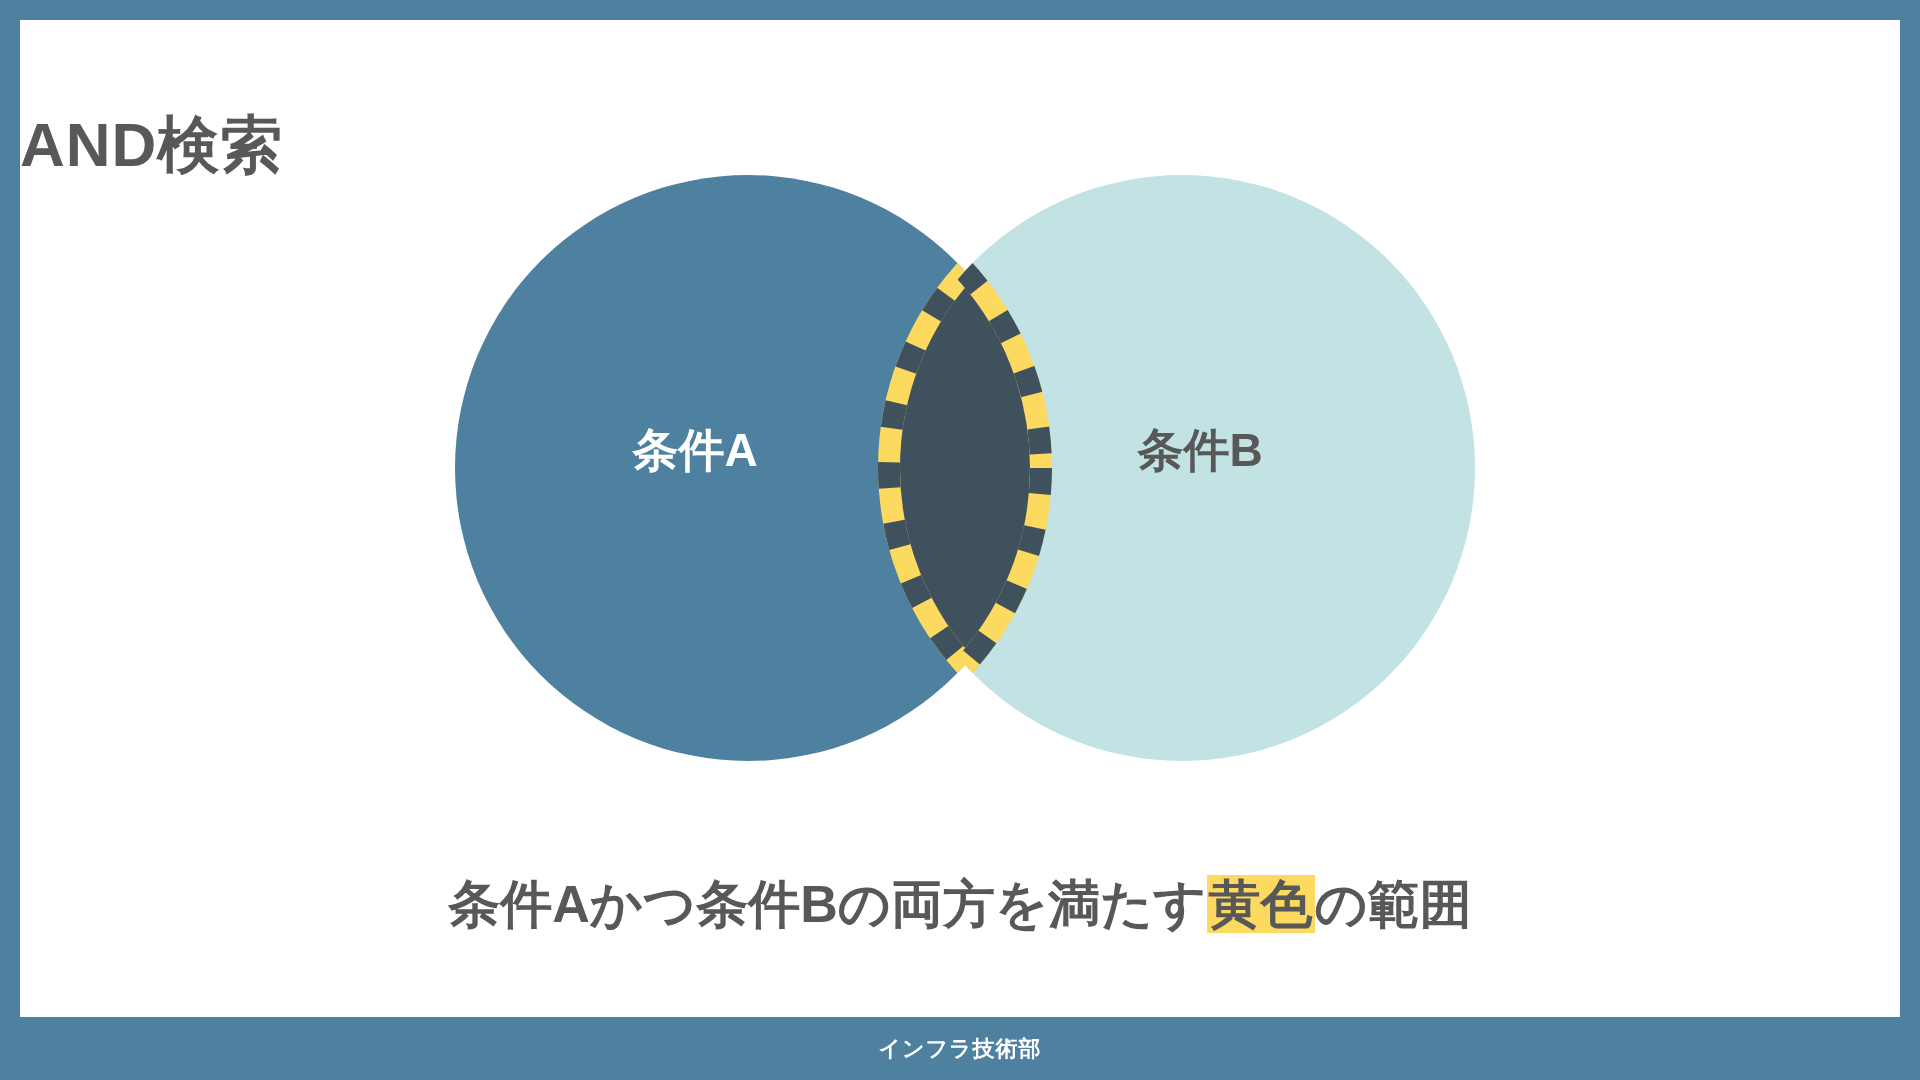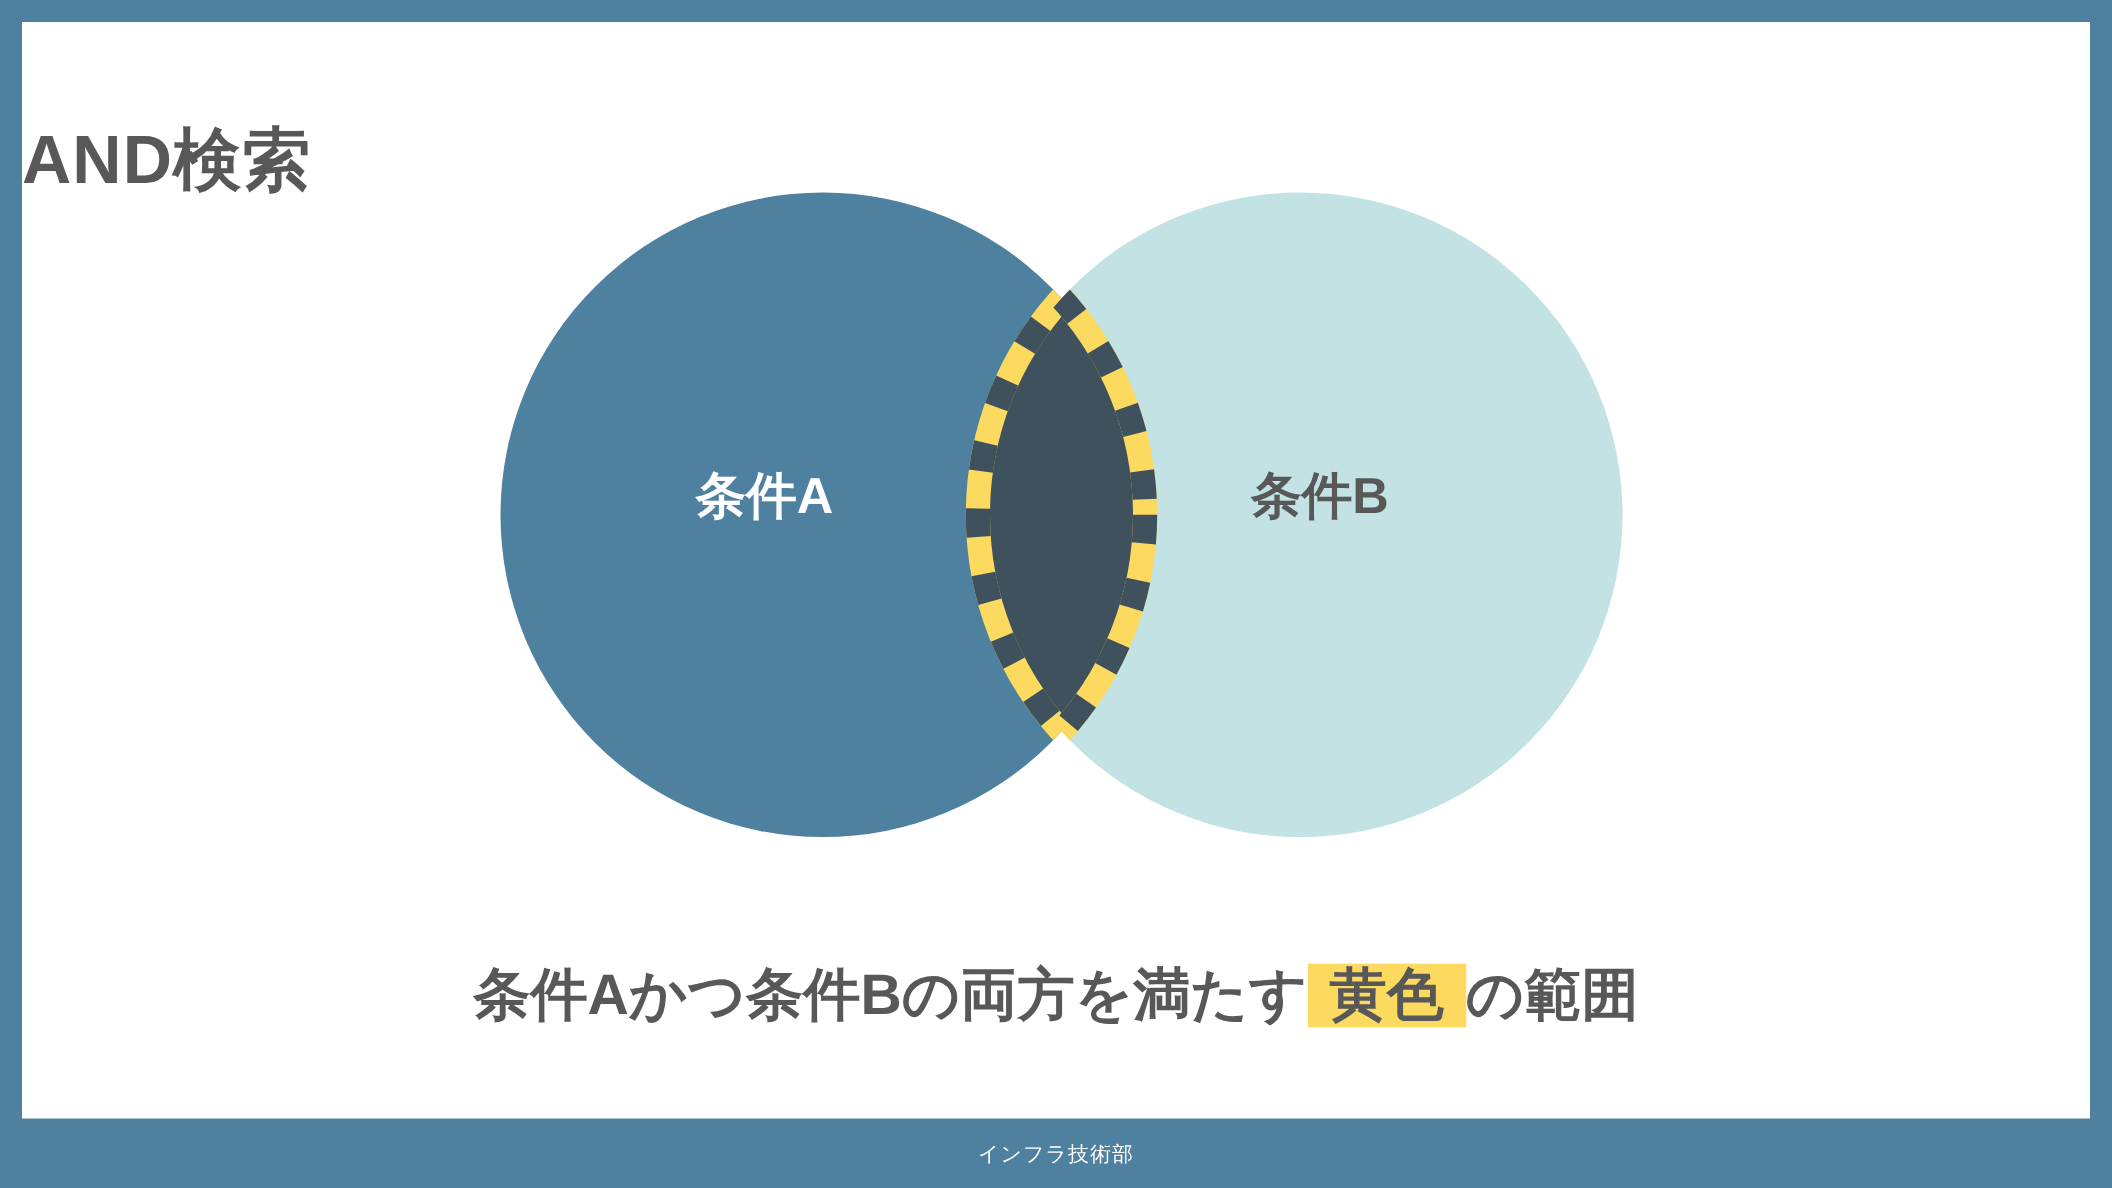--- a/index.html
+++ b/index.html
@@ -117,39 +117,39 @@
     top: 850px;
     width: 1880px;
     text-align: center;
     font-size: 52px;
     font-weight: bold;
     color: #585858;
     white-space: nowrap;
   }
   #caption .hl {
     background: #FCD95F;
-    padding: 0 20px;
+    padding: 0 2px;
   }
 
   
   #footer {
     position: absolute;
     left: 0;
     bottom: 0;
     width: 1920px;
     height: 63px;
     background: #4E80A0;
     display: flex;
     align-items: center;
     justify-content: center;
   }
   #footer-text {
     color: #ffffff;
-    font-size: 19px;
-    font-weight: normal;
+    font-size: 22px;
+    font-weight: bold;
     letter-spacing: 1px;
     white-space: nowrap;
   }
 </style>
 </head>
 <body>
 
 <div id="slide">
 
   <div id="canvas">

